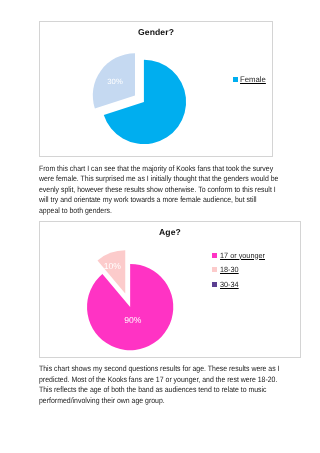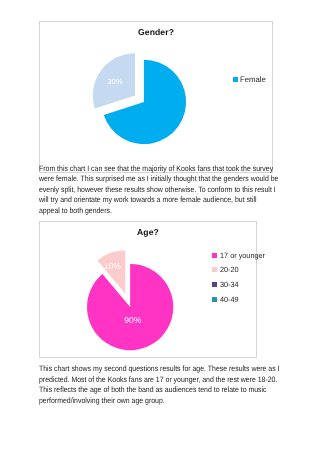--- a/index.html
+++ b/index.html
@@ -11,34 +11,34 @@
     text-rendering:geometricPrecision;
   }
   .page { position:relative; width:320px; height:453px; background:#fff; }
 
   .chart-frame {
     position:absolute;
     background:transparent;
     border:1px solid #d4d4d4;
     box-sizing:border-box;
   }
-  #chart-gender { left:39px; top:21px; width:234px; height:152px; }
-  #chart-age    { left:39px; top:221px; width:218px; height:137px; }
+  #chart-gender { left:39px; top:21px; width:234px; height:136px; }
+  #chart-age    { left:39px; top:221px; width:262px; height:137px; }
 
   .chart-title {
     position:absolute; left:0; right:0; text-align:center;
     font-weight:bold; color:#111111;
     font-size:8.6px; letter-spacing:0.1px;
   }
   #chart-gender .chart-title { top:4.5px; }
   #chart-age .chart-title { top:4.5px; }
 
   .chart-svg { position:absolute; left:0; top:0; overflow:visible; }
 
-  .legend { position:absolute; }
+  .legend { position:absolute;text-decoration:underline; }
   .legend-row { display:flex; align-items:center; }
   .legend-swatch { display:block; flex:0 0 auto; }
   .legend-label { color:#262626; white-space:nowrap; }
 
   #legend-gender { left:233.3px; top:70.3px; }
   #legend-gender .legend-row { height:18.3px; }
   #legend-gender .legend-swatch { width:5.0px; height:5.2px; margin-right:2.2px; }
   #legend-gender .legend-label { font-size:8px; transform:scaleX(0.97); transform-origin:0 50%; }
 
   #legend-age { left:211.9px; top:247.6px; }
@@ -99,29 +99,25 @@
     <div class="chart-title">Age?</div>
   </div>
 
   <div class="legend" id="legend-age">
       <div class="legend-row">
         <span class="legend-swatch" style="background: rgb(255, 51, 196);"></span>
         <span class="legend-label">17 or younger</span>
       </div>
       <div class="legend-row">
         <span class="legend-swatch" style="background: rgb(252, 203, 203);"></span>
-        <span class="legend-label">20-20</span>
+        <span class="legend-label">18-30</span>
       </div>
       <div class="legend-row">
         <span class="legend-swatch" style="background: rgb(91, 63, 145);"></span>
         <span class="legend-label">30-34</span>
-      </div>
-      <div class="legend-row">
-        <span class="legend-swatch" style="background: rgb(44, 143, 175);"></span>
-        <span class="legend-label">40-49</span>
       </div>
     </div>
 
   <div class="para" id="para-2">
       <div class="para-line">This chart shows my second questions results for age. These results were as I</div>
       <div class="para-line">predicted. Most of the Kooks fans are 17 or younger, and the rest were 18-20.</div>
       <div class="para-line">This reflects the age of both the band as audiences tend to relate to music</div>
       <div class="para-line">performed/involving their own age group.</div>
     </div>
 

